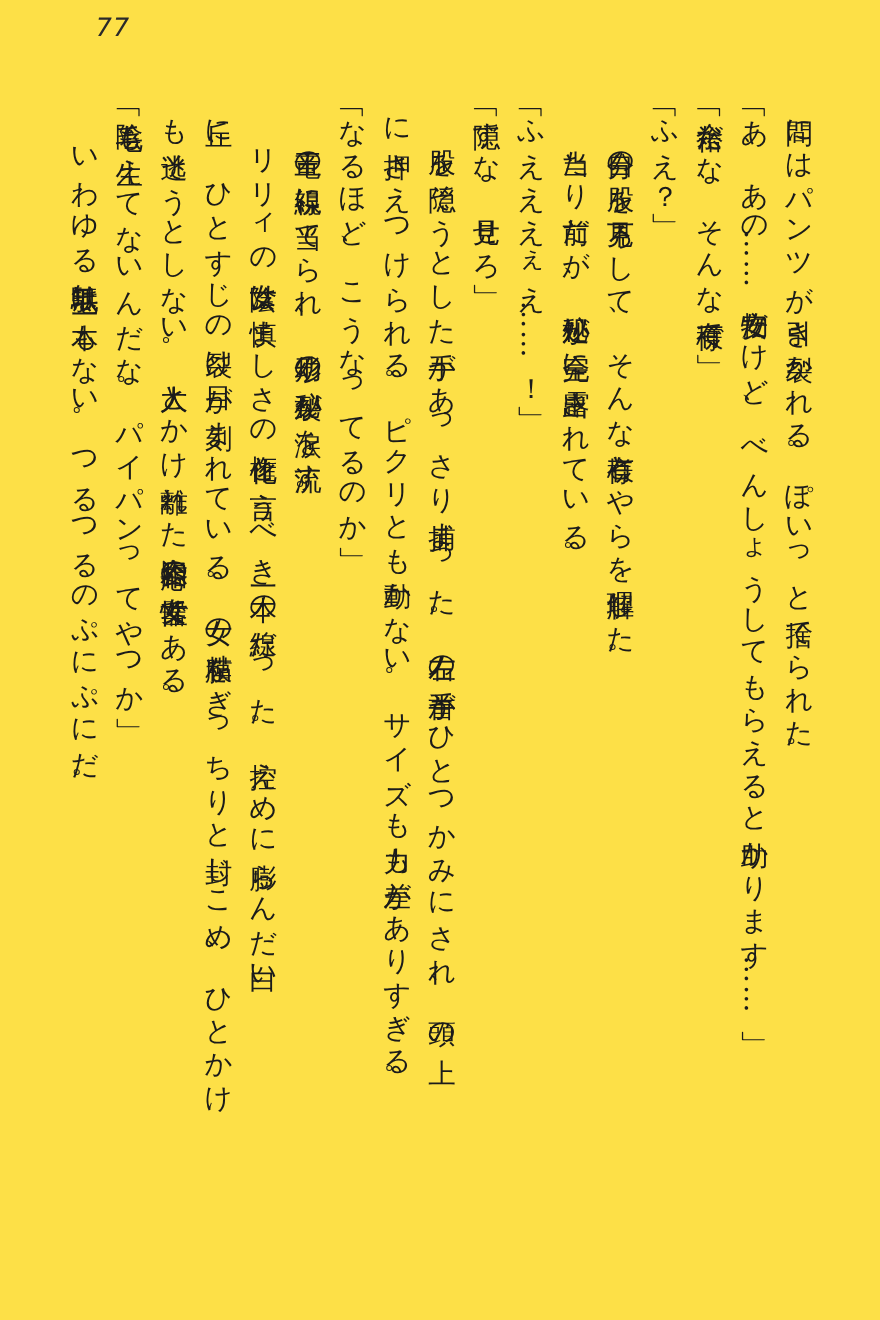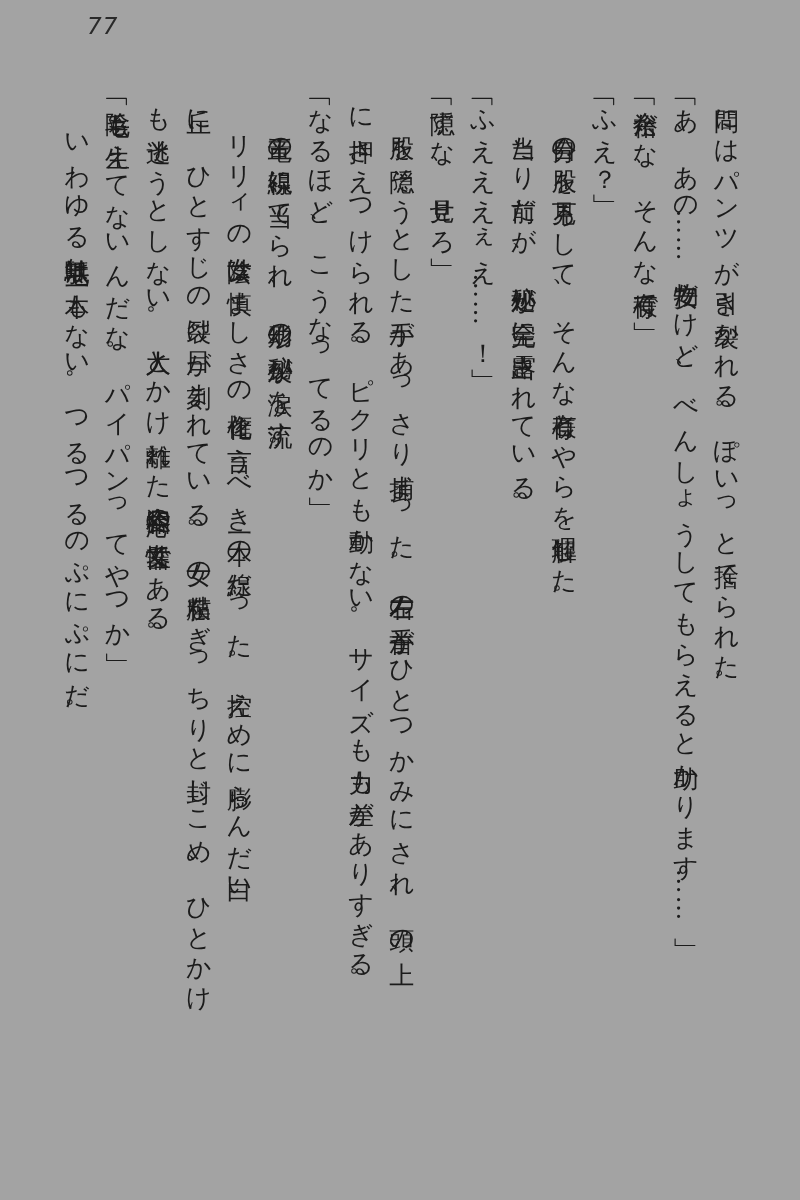--- a/index.html
+++ b/index.html
@@ -4,21 +4,21 @@
 <style>
   html, body {
     margin: 0;
     padding: 0;
     background: #ffffff;
   }
   .sheet {
     position: relative;
     width: 800px;
     height: 1200px;
-    background: #a3a3a3;
+    background: #fde047;
     overflow: hidden;
     font-family: "DejaVu Serif", "Liberation Serif", serif;
   }
   .page-number {
     position: absolute;
     left: 87px;
     top: 15px;
     font-family: "DejaVu Sans", "Liberation Sans", sans-serif;
     font-style: italic;
     font-size: 23px;

